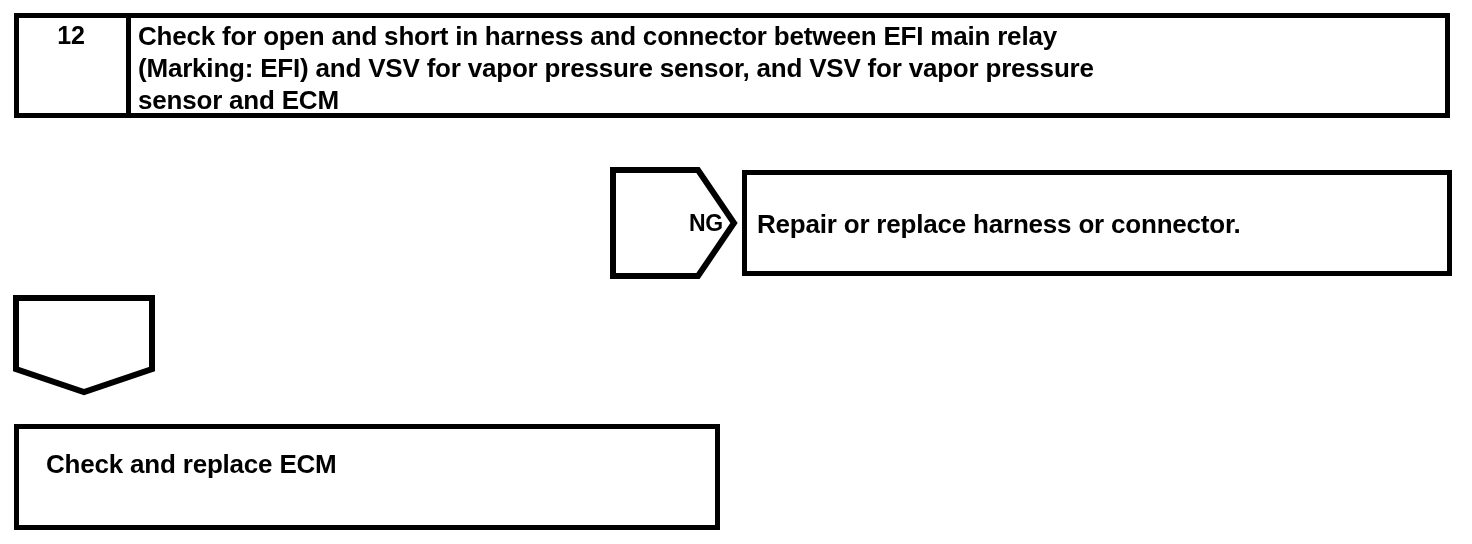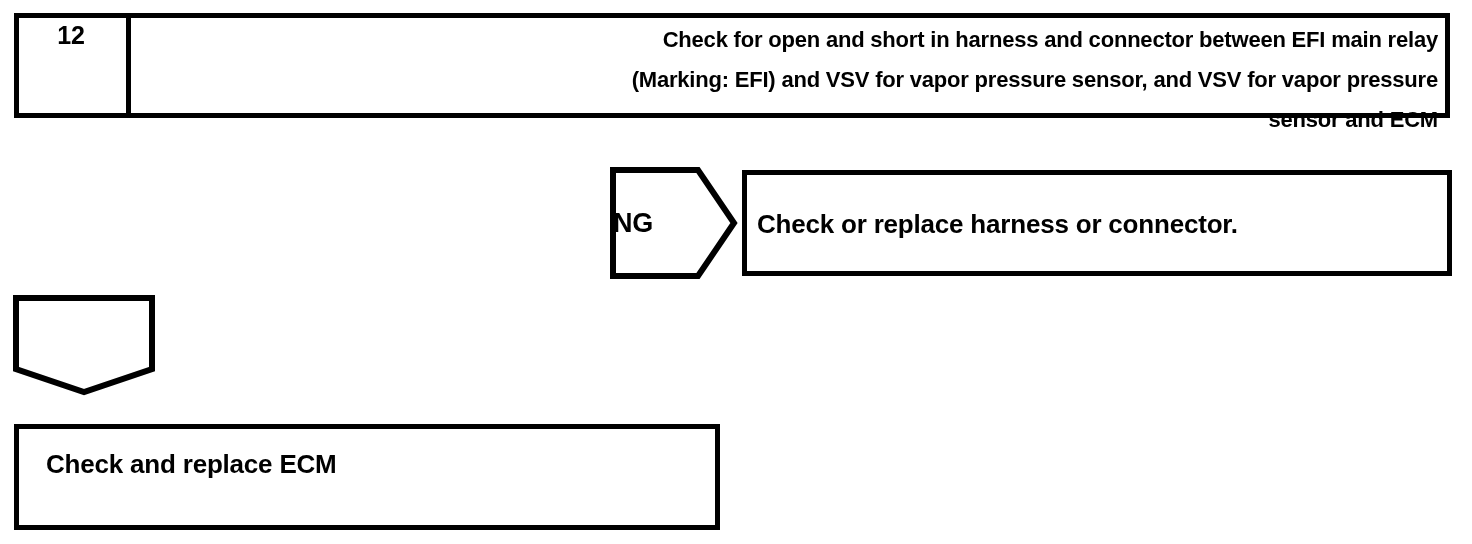--- a/index.html
+++ b/index.html
@@ -35,37 +35,36 @@
   .txt {
     position: absolute;
     color: #000000;
     font-family: "Liberation Sans", sans-serif;
     font-weight: bold;
     font-stretch: condensed;
     letter-spacing: -0.2px;
     white-space: pre;
   }
   .step-body {
-    font-size: 22px;
-    line-height: 40px;
+    font-size: 26px;
+    line-height: 32px;
     white-space: pre-line;
-    text-align: right;
   }
   .step-num {
     font-size: 25px;
     line-height: 28px;
   }
   .result-text {
     font-size: 26px;
     line-height: 30px;
   }
   .branch-label {
-    font-size: 27px;
+    font-size: 23px;
     line-height: 26px;
-    text-align: left;
+    text-align: right;
   }
 
   
   .arrow-shape {
     position: absolute;
     display: block;
   }
   .arrow-shape polygon {
     fill: #ffffff;
     stroke: #000000;
@@ -88,21 +87,21 @@
 (Marking: EFI) and VSV for vapor pressure sensor, and VSV for vapor pressure
 sensor and ECM</div>
 
   <svg class="arrow-shape" style="left:610px; top:167px;" width="128" height="112" viewBox="0 0 128 112">
     <polygon points="3,3 88,3 124,56 88,109 3,109"></polygon>
   </svg>
   <div class="txt branch-label" style="left:613px; top:210px; width:110px;">NG</div>
 
   <div class="box" style="left:742px; top:170px; width:710px; height:106px;">
   </div>
-  <div class="txt result-text" style="left:757px; top:209px; width:680px;">Check or replace harness or connector.</div>
+  <div class="txt result-text" style="left:757px; top:209px; width:680px;">Repair or replace harness or connector.</div>
 
   <svg class="arrow-shape" style="left:13px; top:295px;" width="144" height="102" viewBox="0 0 144 102">
     <polygon points="3,3 139,3 139,74 71,97 3,74"></polygon>
   </svg>
 
   <div class="box" style="left:14px; top:424px; width:706px; height:106px;">
   </div>
   <div class="txt result-text" style="left:46px; top:449px; width:650px;">Check and replace ECM</div>
 
 </div>

